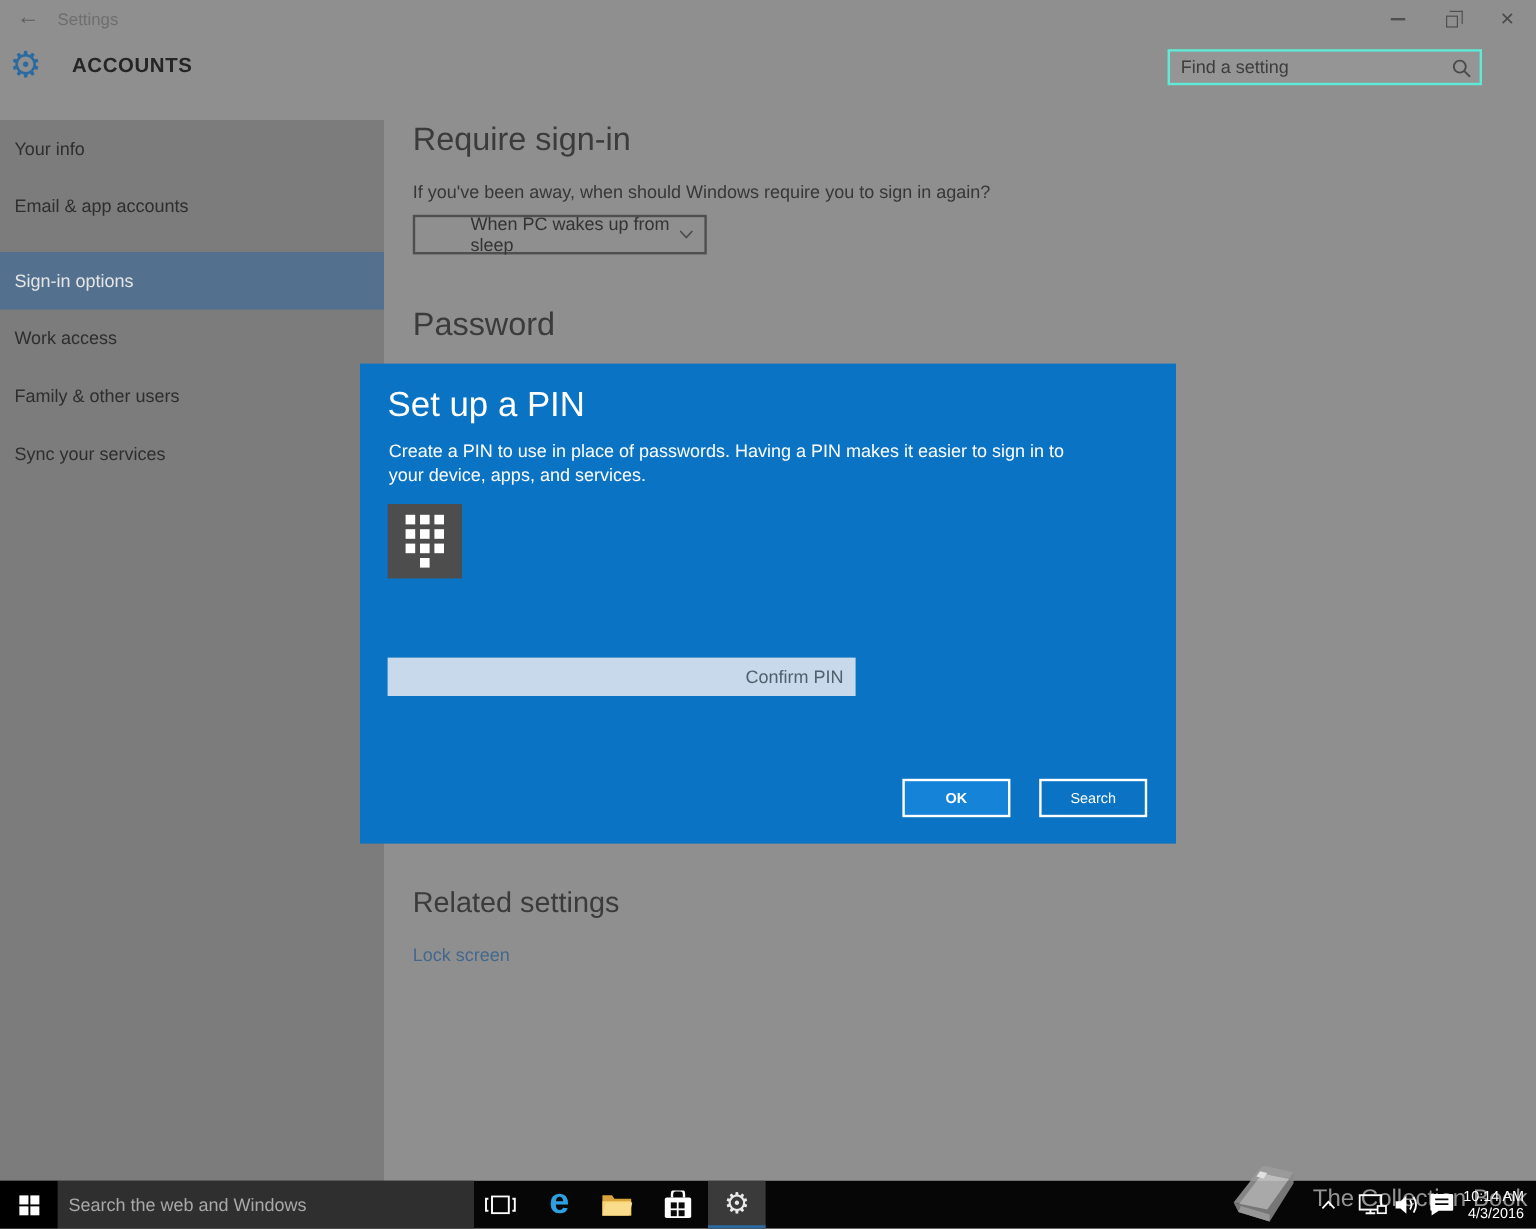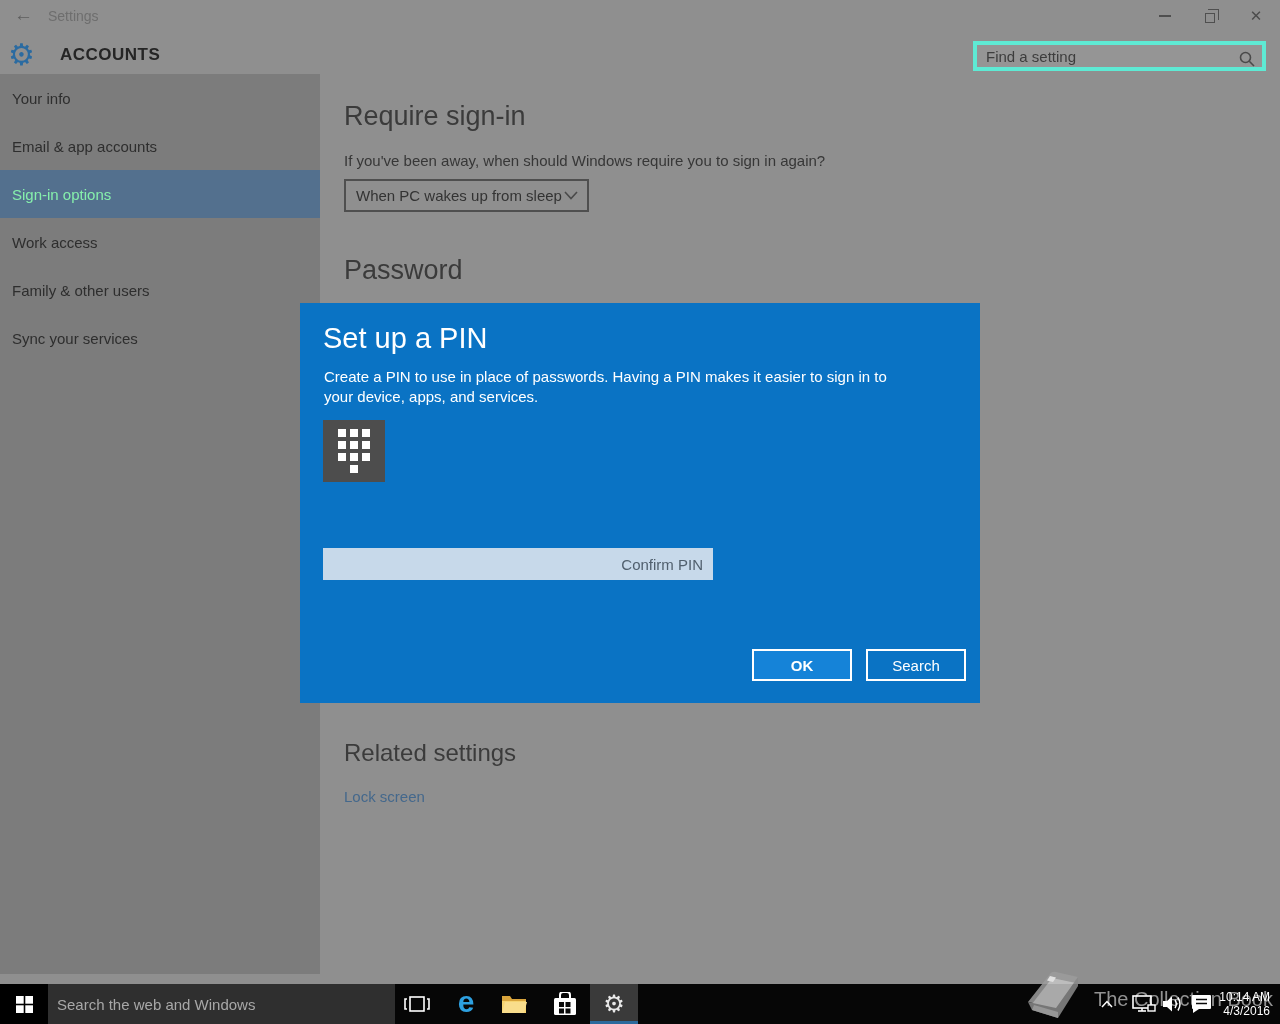--- a/index.html
+++ b/index.html
@@ -12,49 +12,49 @@
   .titlebar-title { position:absolute; left:48px; top:8px; font-size:14px; color:#6e6e6e; }
   .winbtn { position:absolute; top:4px; width:30px; height:24px; display:flex; align-items:center; justify-content:center; }
   .btn-min { left:1150px; } .btn-restore { left:1195px; } .btn-close { left:1241px; }
   .min-glyph { width:12px; height:0; border-top:2px solid #4f4f4f; }
   .restore-glyph { position:relative; width:10px; height:10px; border:1.5px solid #4f4f4f; background:transparent; margin-top:3px; }
   .restore-glyph::before { content:""; position:absolute; left:2px; top:-5px; width:10px; height:10px; border:1.5px solid #4f4f4f; border-bottom:none; border-left:none; }
   .close-glyph { font-size:15px; color:#4c4c4c; }
 
   .header-gear { position:absolute; left:8px; top:38px; font-size:30px; color:#2b6ba1; line-height:34px; }
   .header-section { position:absolute; left:60px; top:45px; font-size:17px; font-weight:700; letter-spacing:0.5px; color:#252525; }
-  .find-box { position:absolute; left:973px; top:41px; width:293px; height:30px; background:#959595; border:4px solid #5eead4; }
+  .find-box { position:absolute; left:973px; top:41px; width:262px; height:30px; background:#959595; border:2px solid #5eead4; }
   .find-box input { width:100%; height:100%; background:transparent; border:none; outline:none; padding:0 30px 0 9px; font-size:15px; color:#3d3d3d; font-family:"Liberation Sans",sans-serif; }
   .find-box input::placeholder { color:#3d3d3d; opacity:1; }
   .find-mag { position:absolute; right:6px; top:5px; }
 
-  .sidebar { position:absolute; left:0; top:74px; width:320px; height:900px; background:#7c7c7c; }
+  .sidebar { position:absolute; left:0; top:100px; width:320px; height:900px; background:#7c7c7c; }
   .side-item { height:48px; display:flex; align-items:center; padding-left:12px; font-size:15px; color:#2e2e2e; cursor:default; }
-  .side-item.selected { background:#53708e; color:#86efac; }
+  .side-item.selected { background:#53708e; color:#e5e5e5;margin-top:14px; }
 
   .content-h1 { position:absolute; font-weight:300; font-size:27px; color:#3b3b3b; }
   .content-p  { position:absolute; font-size:15px; color:#373737; }
   .dropdown { position:absolute; left:344px; top:179px; width:245px; height:33px; border:2px solid #4f4f4f; display:flex; align-items:center; justify-content:space-between; padding:0 9px 0 10px; }
-  .dropdown span.lbl { font-size:15px; color:#333; }
+  .dropdown span.lbl { font-size:15px; color:#333;margin-left:36px; }
   .link { position:absolute; left:344px; top:788px; font-size:15px; color:#44688c; cursor:pointer; }
 
   
   .dialog { position:absolute; left:300px; top:291px; width:680px; height:400px; background:#0a73c4; z-index:30;margin-top:12px; }
   .dlg-title { position:absolute; left:23px; top:19px; font-size:29px; font-weight:300; color:#fff; }
   .dlg-desc { position:absolute; left:24px; top:64px; width:578px; font-size:15px; line-height:19.5px; color:#fff; }
   .keypad { position:absolute; left:23px; top:117px; width:62px; height:62px; background:#4d4d4d; }
   .keypad .grid { position:absolute; left:15px; top:9px; width:32px; height:44px; display:grid; grid-template-columns:repeat(3,8px); grid-template-rows:repeat(4,8px); gap:4px; }
   .keypad .dot { width:8px; height:8px; background:#fff; }
   .keypad .dot.blank { background:transparent; }
   .pin-input { position:absolute; left:23px; width:390px; height:31px; border:none; outline:none; padding:0 10px; font-size:15px; font-family:"Liberation Sans",sans-serif; }
   .pin-new { top:196px; background:#fff; color:#222; }
   .pin-new::placeholder { color:#767676; opacity:1; }
   .pin-confirm { top:245px; height:32px; background:#c7d9ea;text-align:right; }
   .pin-confirm::placeholder { color:#51606e; opacity:1; }
-  .dlg-btn { position:absolute; top:346px; width:100px; height:32px; border:2px solid #fff; color:#fff; font-size:15px; font-family:"Liberation Sans",sans-serif; display:flex; align-items:center; justify-content:center; cursor:default; }
+  .dlg-btn { position:absolute; top:346px; width:90px; height:32px; border:2px solid #fff; color:#fff; font-size:12px; font-family:"Liberation Sans",sans-serif; display:flex; align-items:center; justify-content:center; cursor:default; }
   .btn-ok { left:452px; background:#1583d8; font-weight:700; }
   .btn-cancel { left:566px; background:#0a73c4; }
 
   
   .taskbar { position:absolute; left:0; top:984px; width:1280px; height:40px; background:#060606; }
   .start { position:absolute; left:0; top:0; width:48px; height:40px; background:#000; display:flex; align-items:center; justify-content:center; }
   .tb-search { position:absolute; left:48px; top:0; width:347px; height:40px; background:#2f2f2f; }
   .tb-search input { width:100%; height:100%; background:transparent; border:none; outline:none; padding-left:9px; font-size:15px; color:#b5b5b5; font-family:"Liberation Sans",sans-serif; }
   .tb-search input::placeholder { color:#a8a8a8; opacity:1; }
   .tb-cell { position:absolute; top:0; height:40px; display:flex; align-items:center; justify-content:center; }

